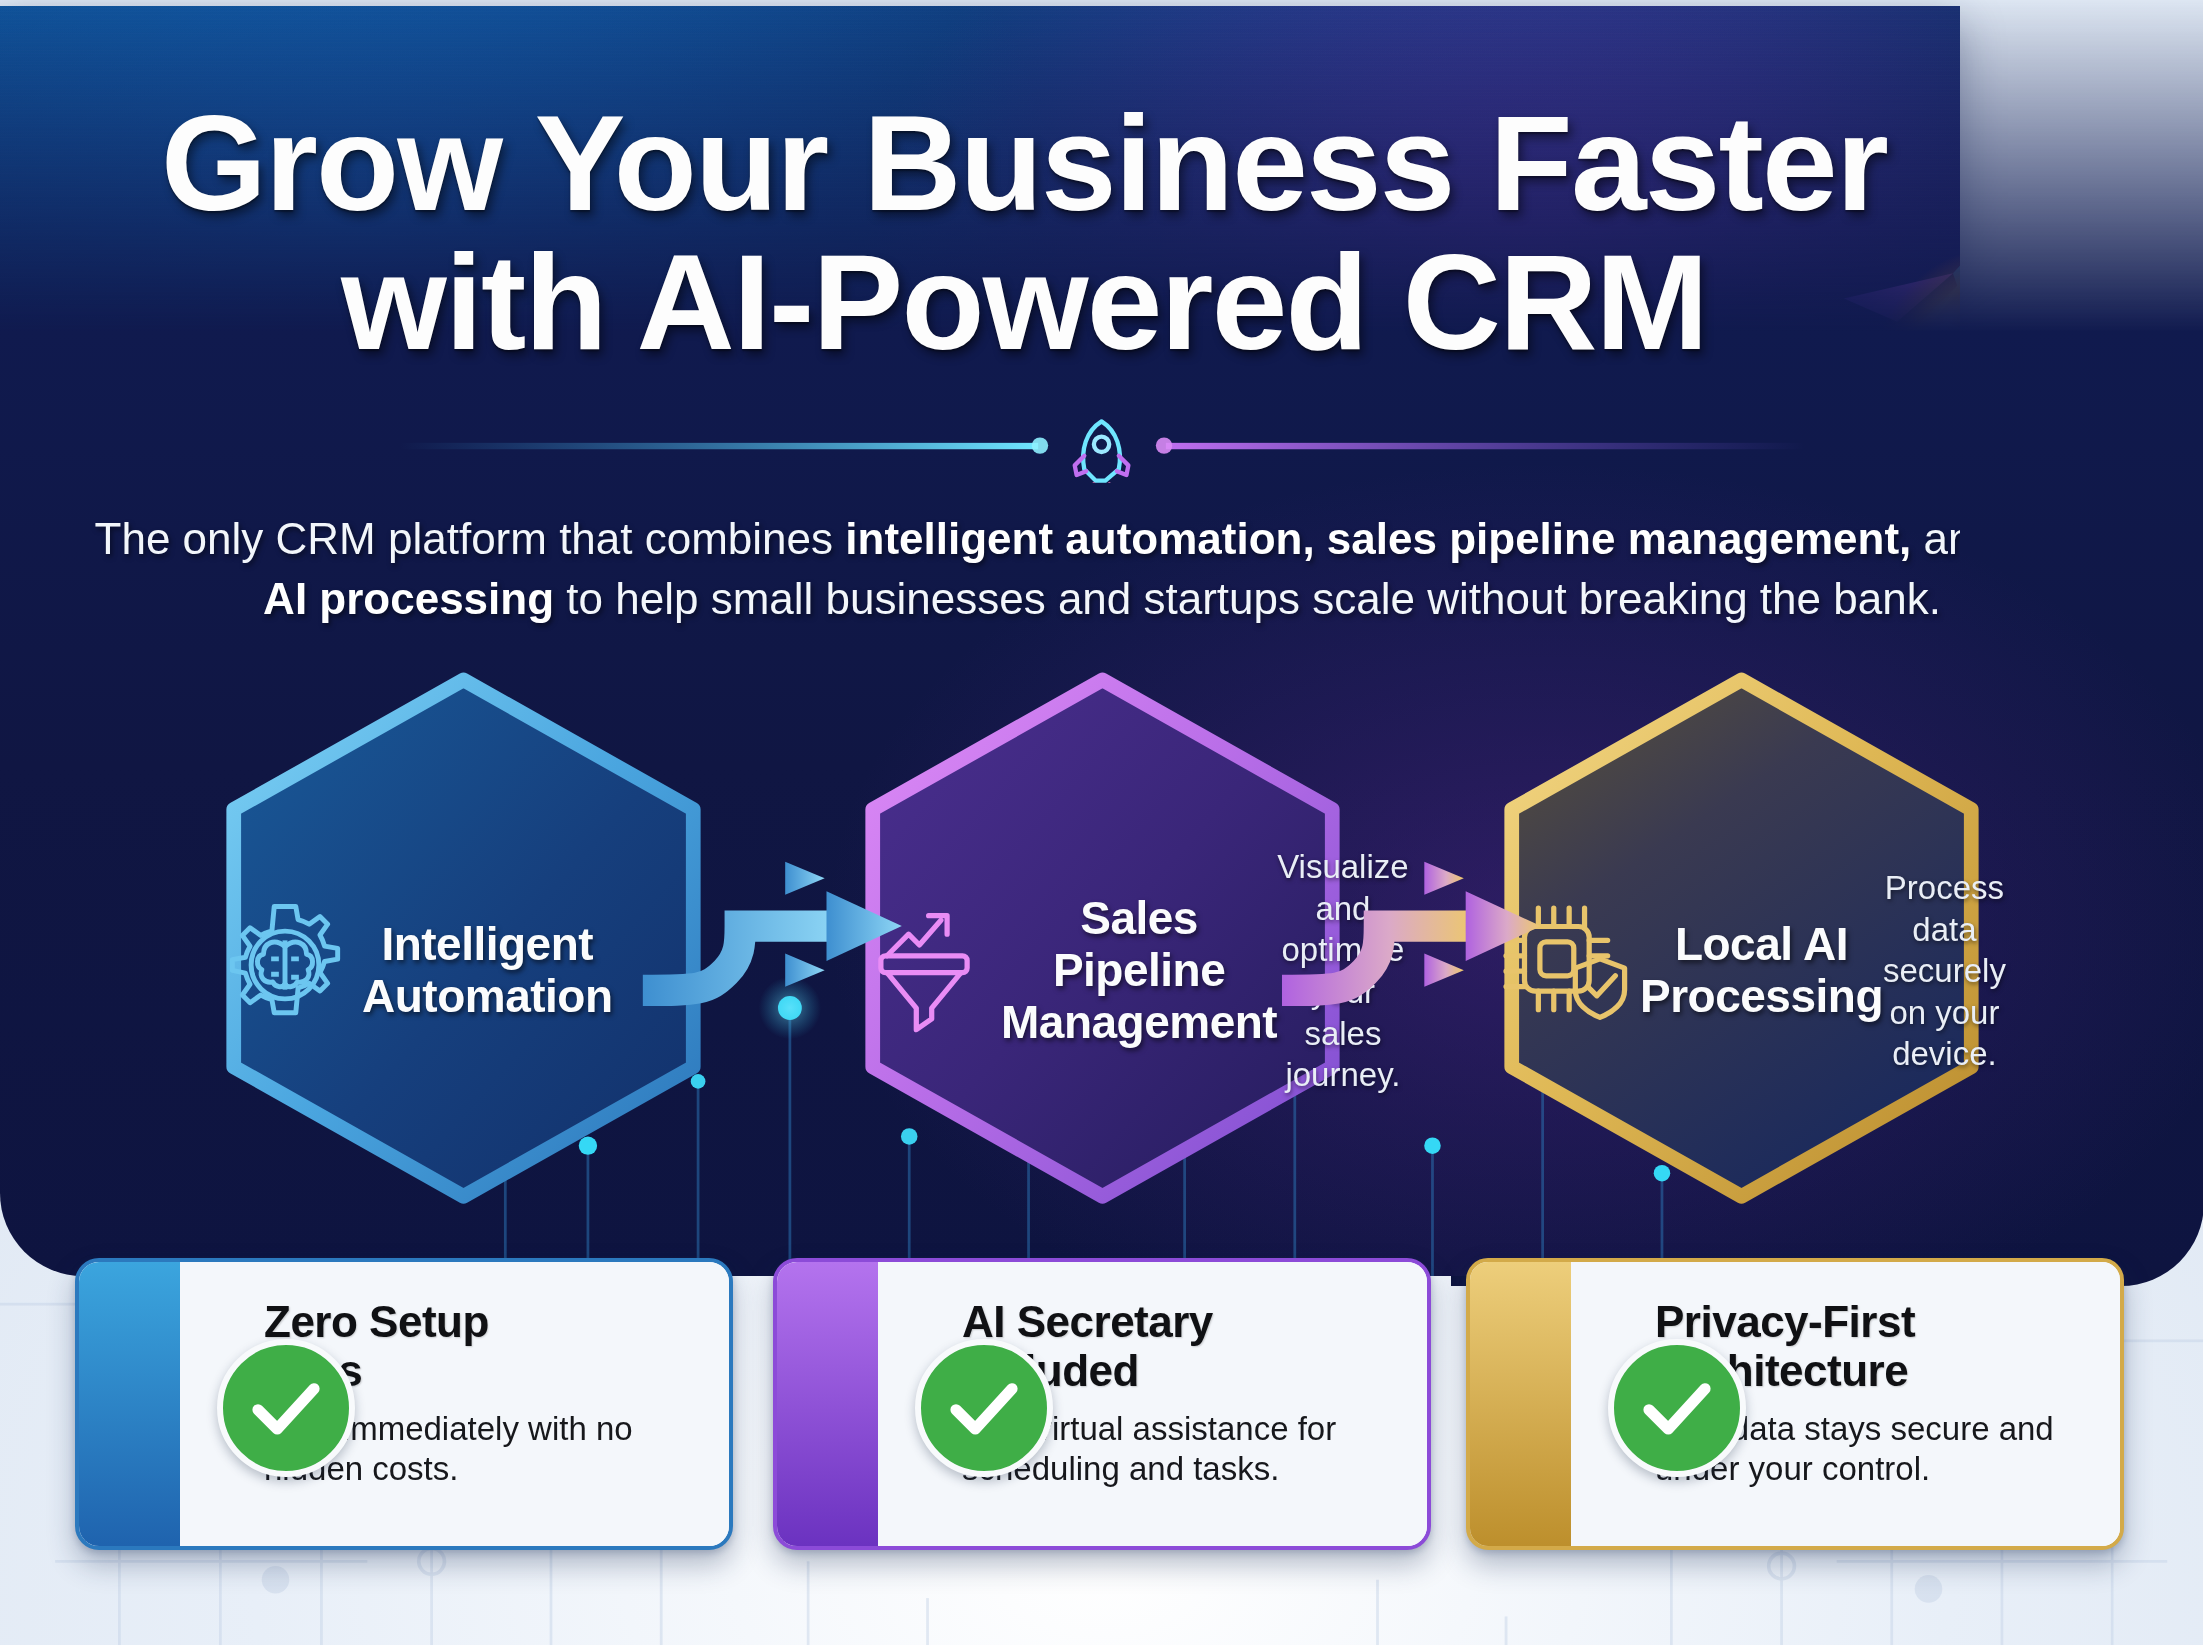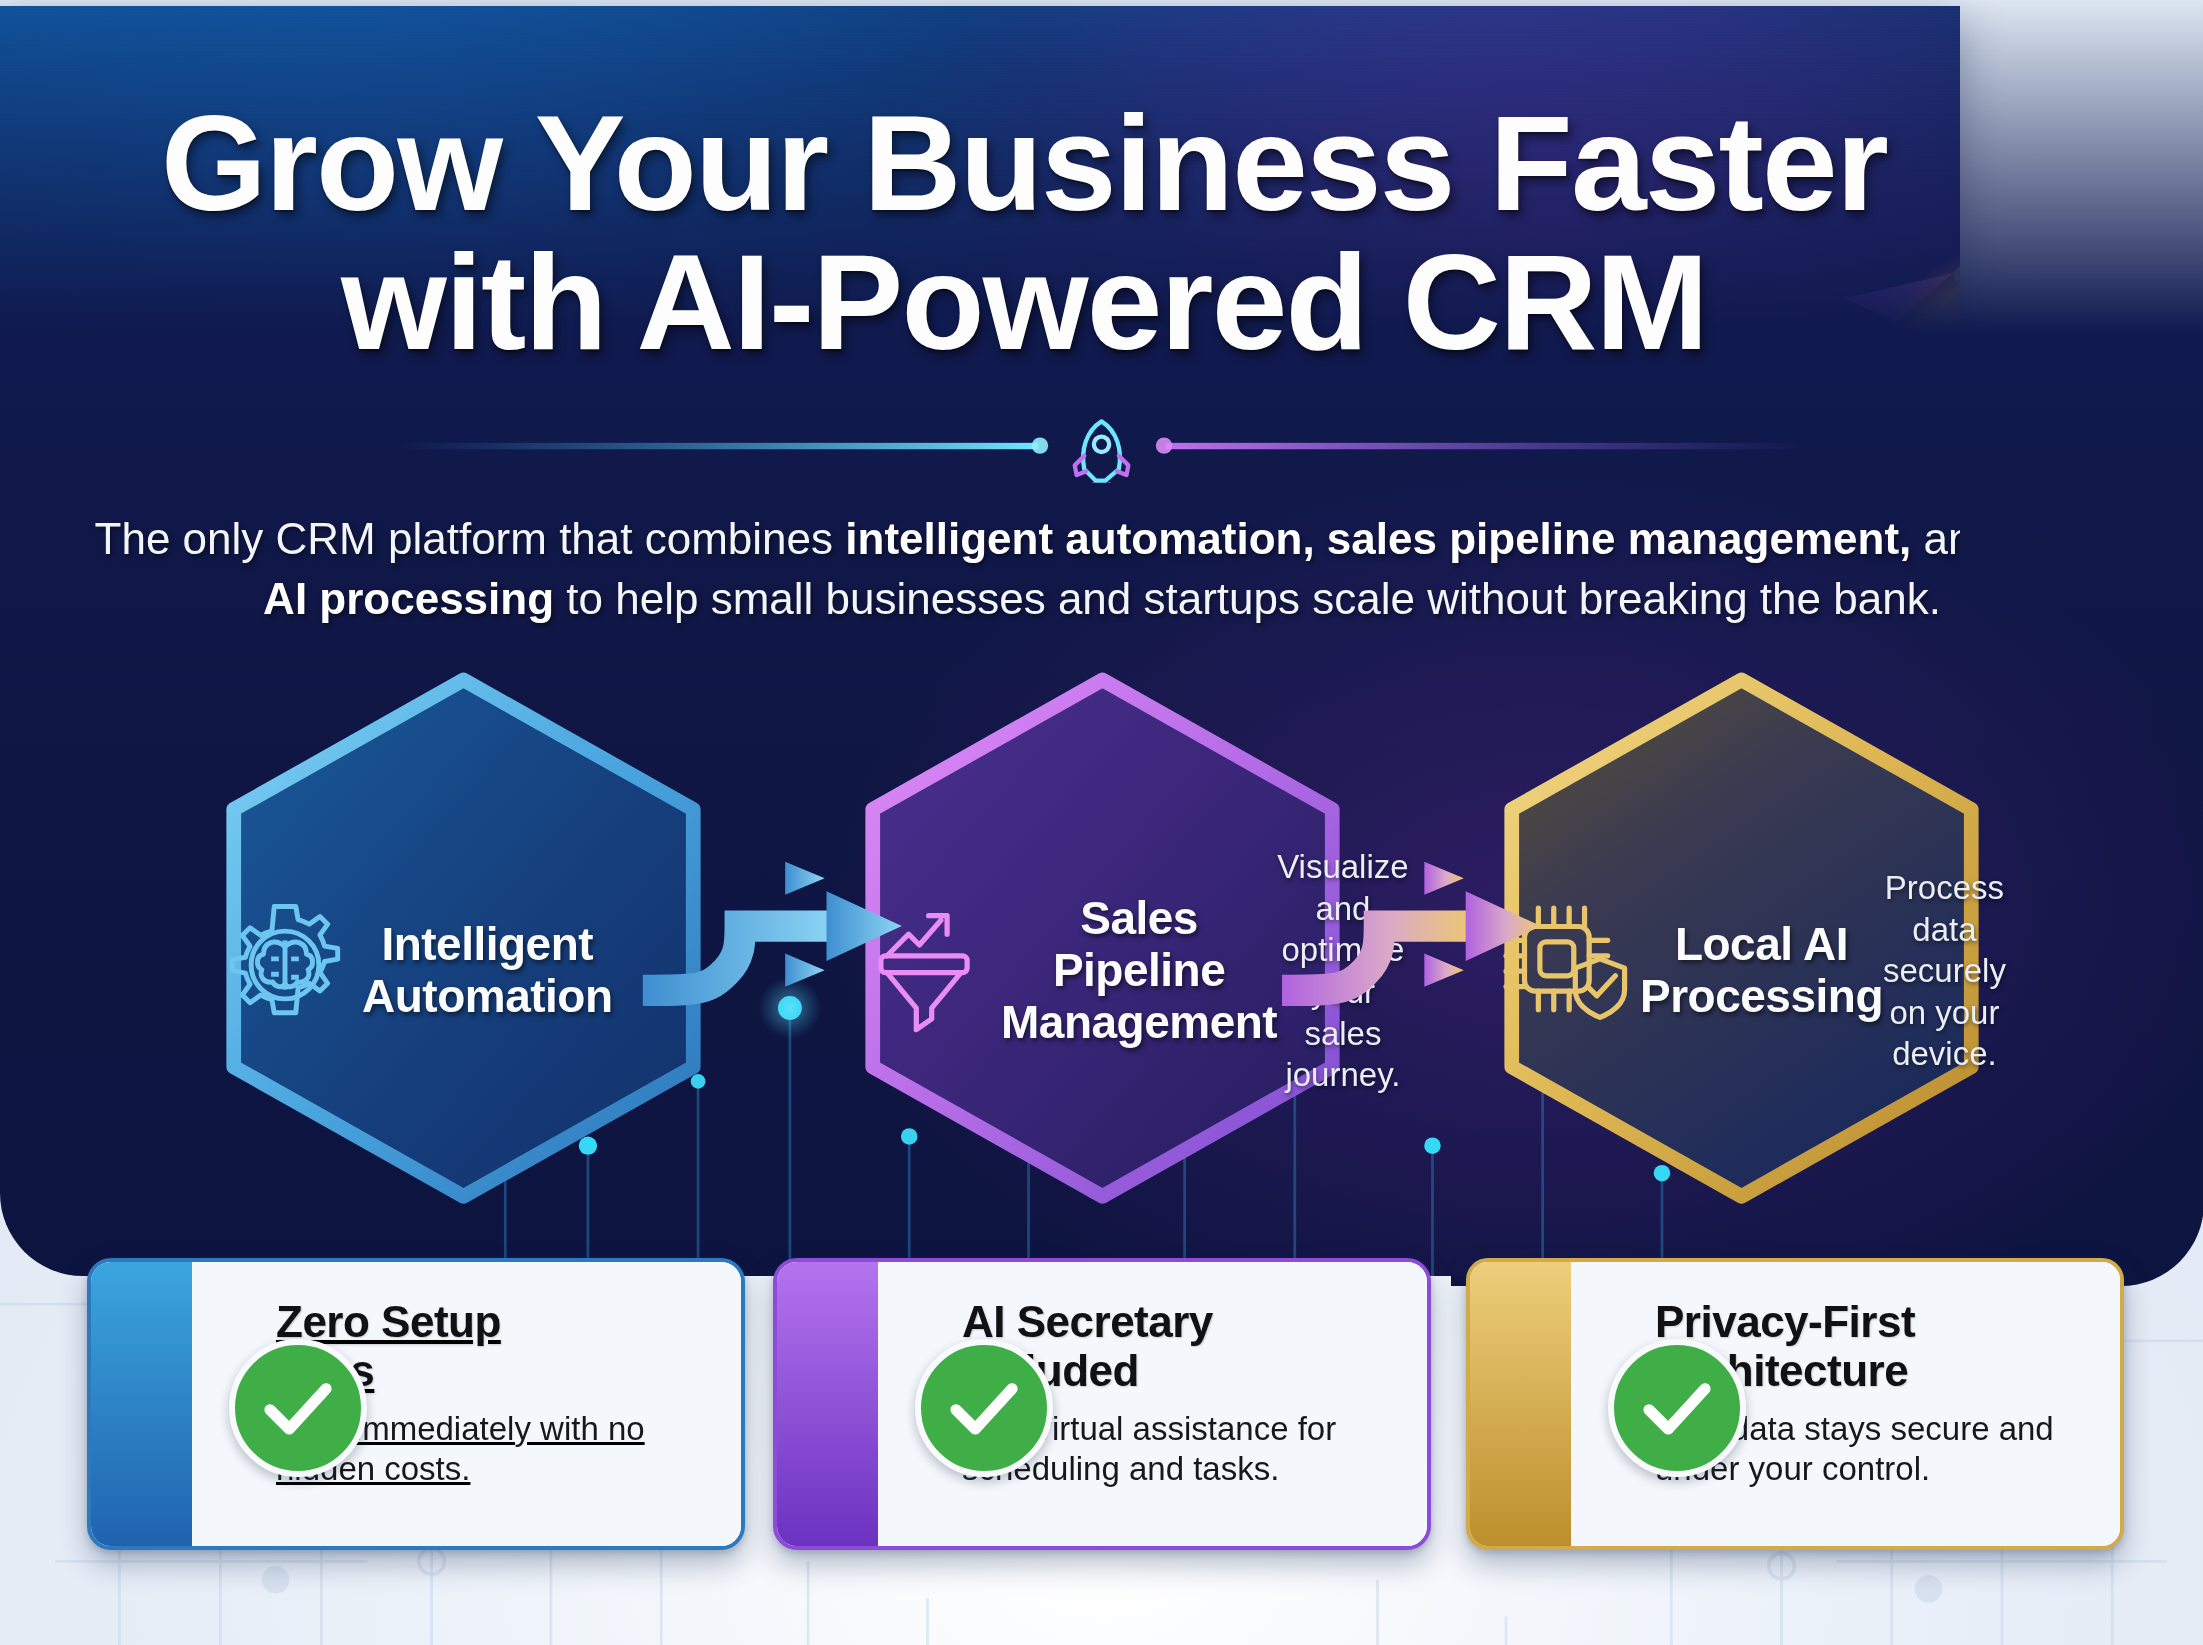--- a/index.html
+++ b/index.html
@@ -104,21 +104,21 @@
   .card .body{ flex:1; position:relative; padding:35px 31px 0 84px; background:#f4f7fb;}
   .card .c-title{ font-size:44px; font-weight:bold; color:#101114; line-height:1.12;
     letter-spacing:-0.5px; text-shadow:0.9px 0.9px 1.8px rgba(0,0,0,.18);}
   .card .c-desc{ font-size:33px; color:#17181c; line-height:1.24; margin-top:13px; }
   .check{
     position:absolute; left:37px; top:77px; width:138px; height:138px; border-radius:50%;
     background:#3fae47; border:6.4px solid #f8fafc; z-index:3;
     box-shadow:0 4.6px 11px rgba(20,40,70,.28);
     display:flex; align-items:center; justify-content:center;
   }
-  .card1{ left:87px;text-decoration:underline; } .card2{ left:773px; } .card3{ left:1466px;border-radius:22px; }
+  .card1{ left:75px; } .card2{ left:773px; } .card3{ left:1466px;border-radius:22px; }
 </style>
 </head>
 <body>
 
 <div class="bg-light"></div>
 <svg class="bg-circuit" width="2204" height="1646" viewBox="0 0 2400 1792">
   <g stroke="#c3d2e6" stroke-width="3" fill="none" opacity="0.85">
     <path d="M0 1090 H180 L260 1010 H420"></path>
     <path d="M0 1180 H120 L200 1100 H520 L600 1180 H760"></path>
     <path d="M0 1290 H300 L380 1210 H660"></path>

